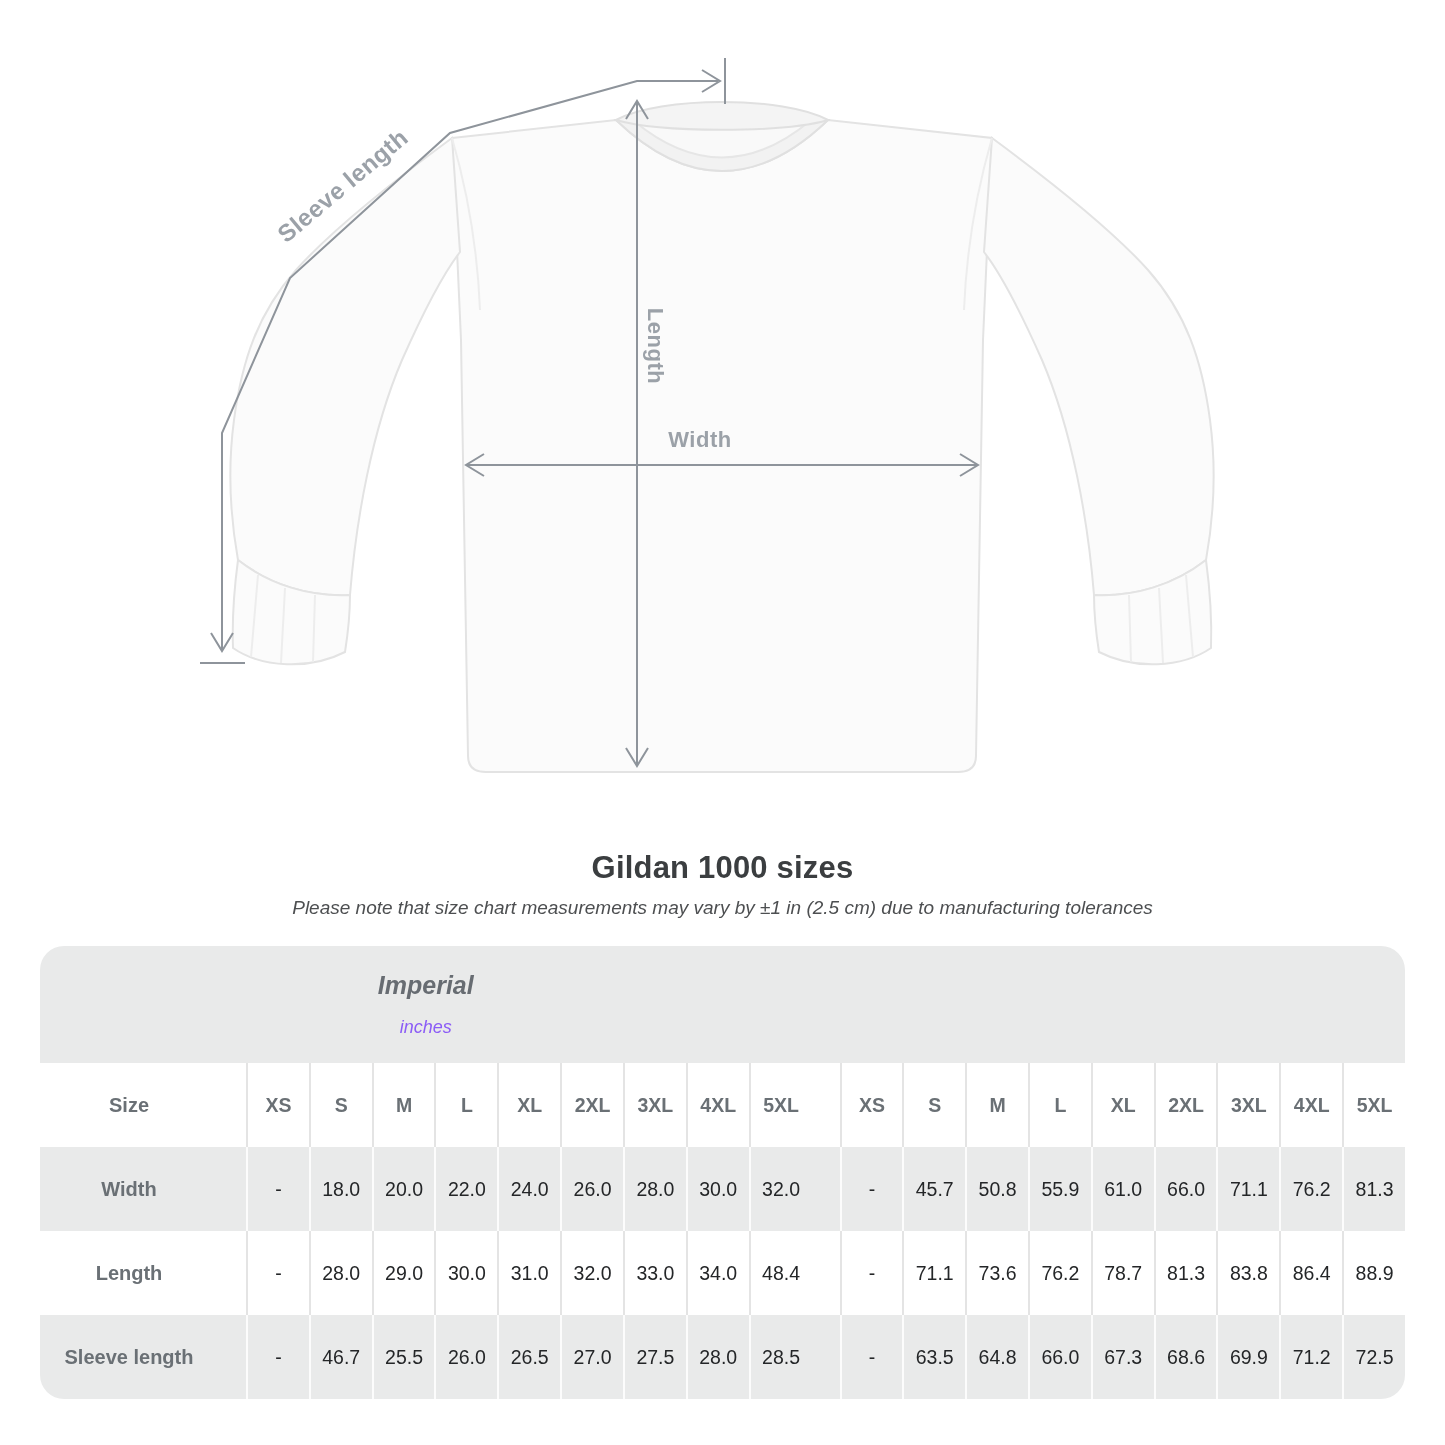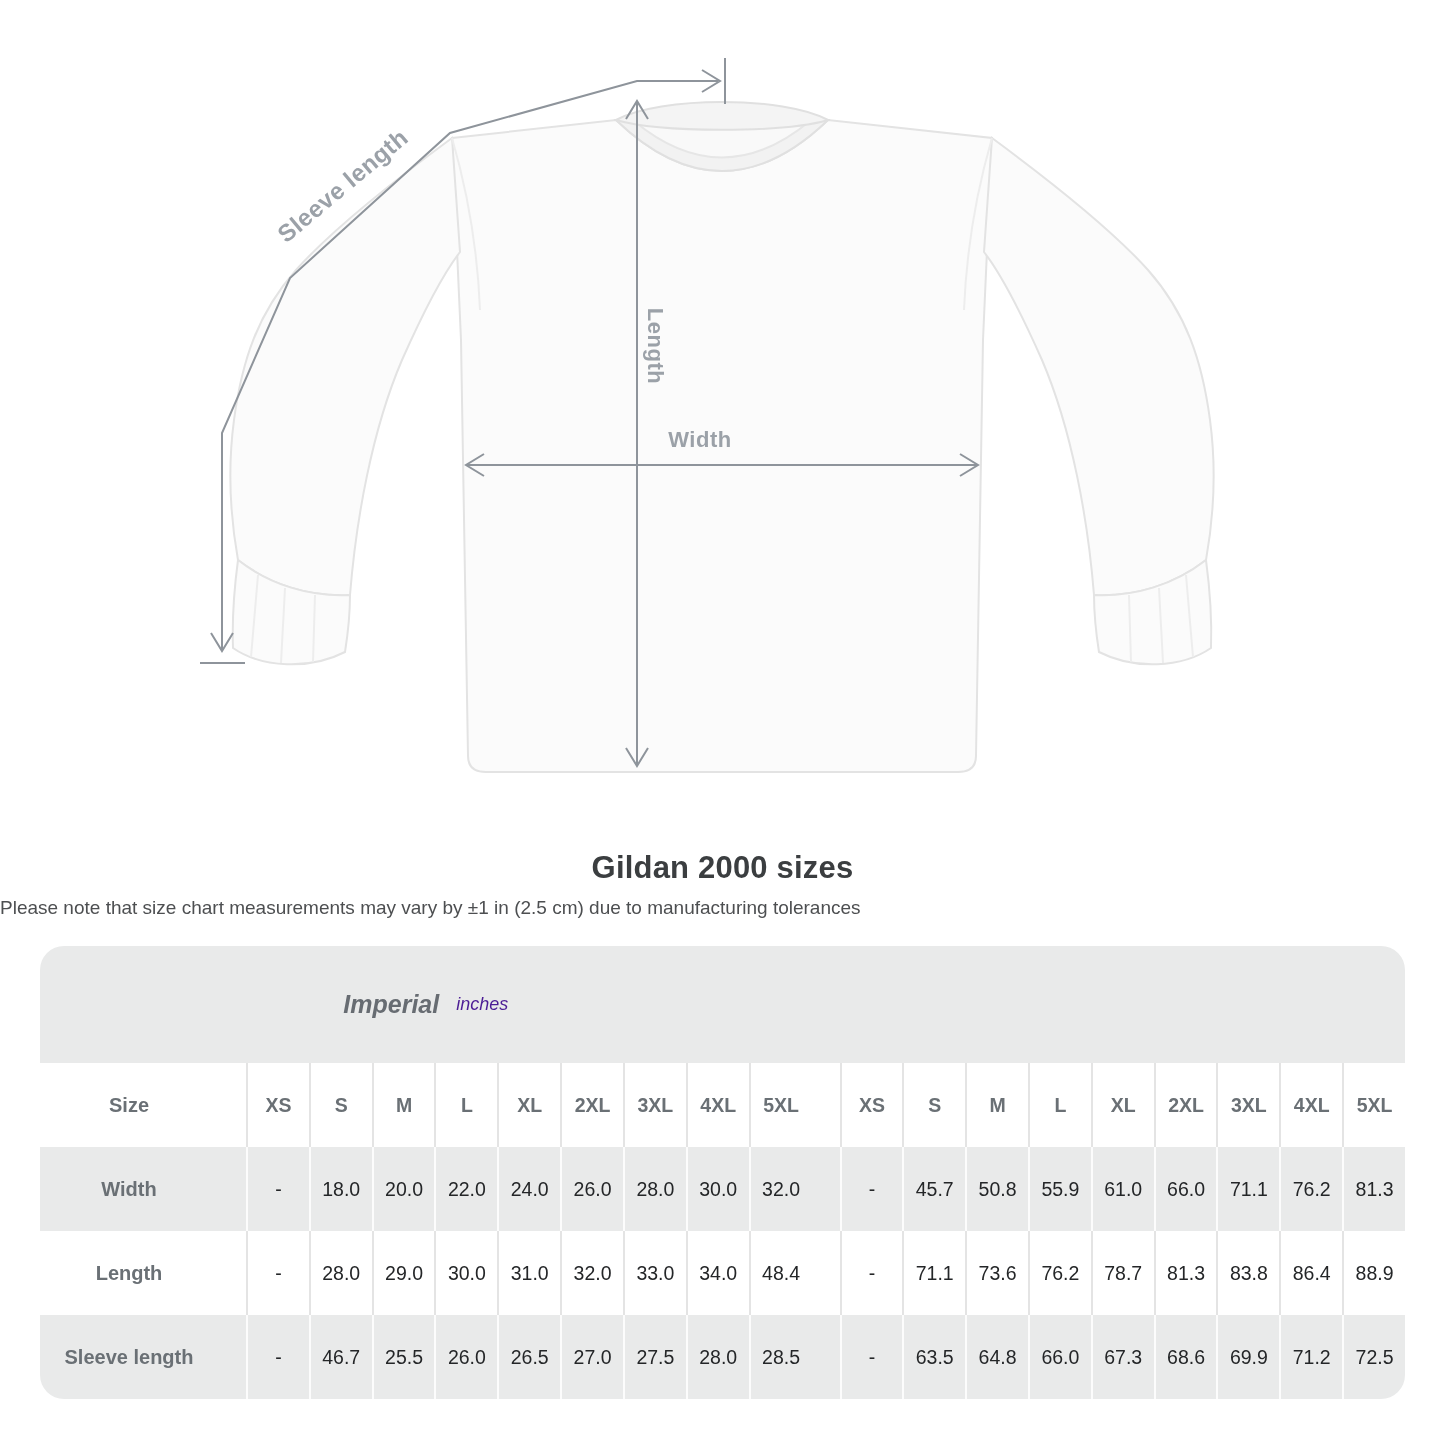--- a/index.html
+++ b/index.html
@@ -9,35 +9,35 @@
     -webkit-font-smoothing:antialiased;
   }
   .figure{position:relative;width:1445px;height:820px;margin:0;}
   .figure svg{display:block;}
 
   .page-title{
     margin:30px 0 0;text-align:center;
     font-size:31px;font-weight:bold;color:#3b3e40;letter-spacing:.2px;
   }
   .tolerance-note{
-    margin:11px 0 0;text-align:left;
-    font-size:19px;color:#4d4f51;
+    margin:11px 0 0;text-align:center;
+    font-style:italic;font-size:19px;color:#4d4f51;
   }
 
   .size-table{
     margin:27px 40px 0;height:453px;
     background:#e9eaea;border-radius:24px;overflow:hidden;
     color:#6a7075;
   }
   .group-row{display:flex;height:117px;}
-  .group{display:flex;flex-direction:row;align-items:center;justify-content:center;gap:17px;}
+  .group{display:flex;flex-direction:column;align-items:center;justify-content:center;gap:17px;}
   .group.left{width:calc(178px + (100% - 178px)/2);}
   .group.right{width:calc((100% - 178px)/2);}
   .group-name{font-size:25px;font-weight:bold;font-style:italic;color:#676c72;}
-  .group-unit{font-size:18px;font-style:italic;color:#4c1d95;}
+  .group-unit{font-size:18px;font-style:italic;color:#8b5cf6;}
 
   .trow{display:flex;height:84px;}
   .trow.white{background:#ffffff;}
   .label-cell{
     width:178px;flex:0 0 178px;display:flex;align-items:center;justify-content:center;
     font-weight:bold;font-size:20px;color:#6a7075;
   }
   .cells{flex:1 1 0;display:flex;min-width:0;padding-left:28px;}
   .cell{
     flex:1 1 0;display:flex;align-items:center;justify-content:center;
@@ -107,21 +107,21 @@
         <path class="mline" d="M 960,454 L 978,465 L 960,476"></path>
       </g>
 
       <text class="mlabel" x="348" y="192" text-anchor="middle" font-size="24" letter-spacing="0.5" transform="rotate(-40 348 192)">Sleeve length</text>
       <text class="mlabel" x="648" y="346" text-anchor="middle" font-size="22" letter-spacing="0.5" transform="rotate(90 648 346)">Length</text>
       <text class="mlabel" x="700" y="447" text-anchor="middle" font-size="22" letter-spacing="0.5">Width</text>
     </g>
   </svg>
 </figure>
 
-<h1 class="page-title">Gildan 2000 sizes</h1>
+<h1 class="page-title">Gildan 1000 sizes</h1>
 <p class="tolerance-note">Please note that size chart measurements may vary by ±1 in (2.5 cm) due to manufacturing tolerances</p>
 
 <div class="size-table">
 
   <div class="group-row">
     <div class="group left">
       <div class="group-name">Imperial</div>
       <div class="group-unit">inches</div>
     </div>
   </div>

